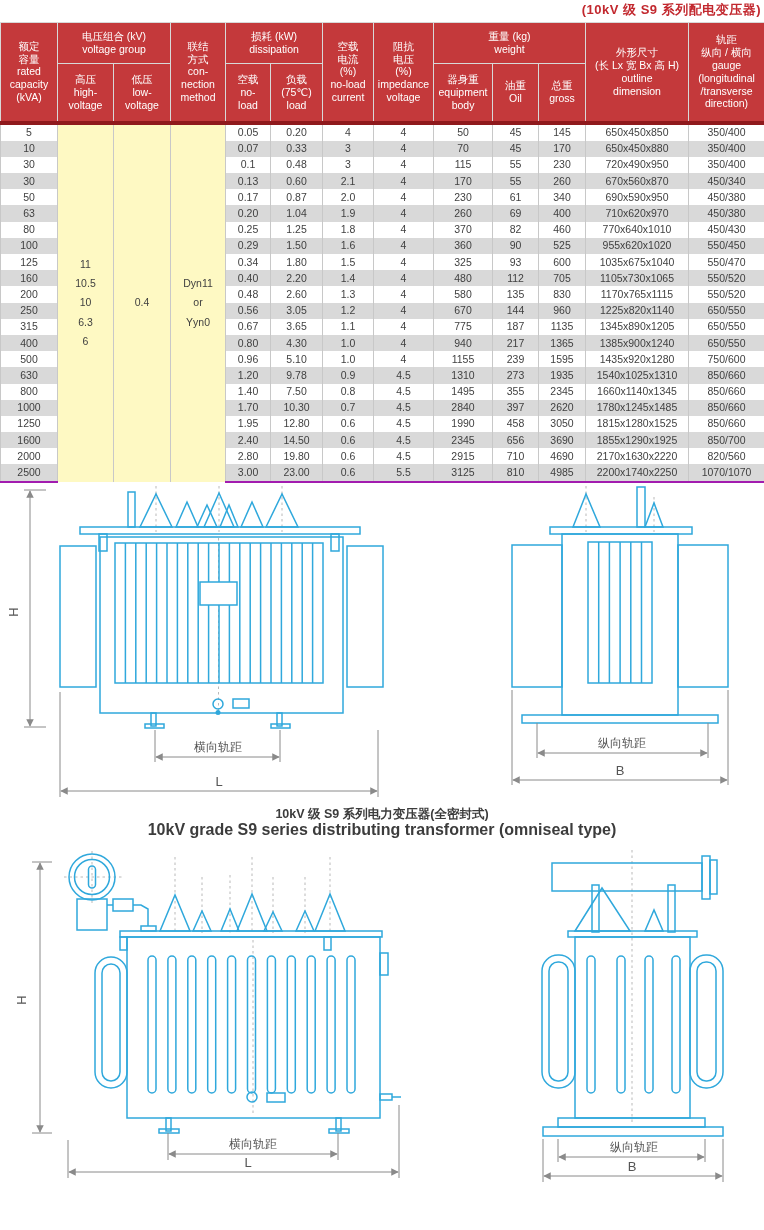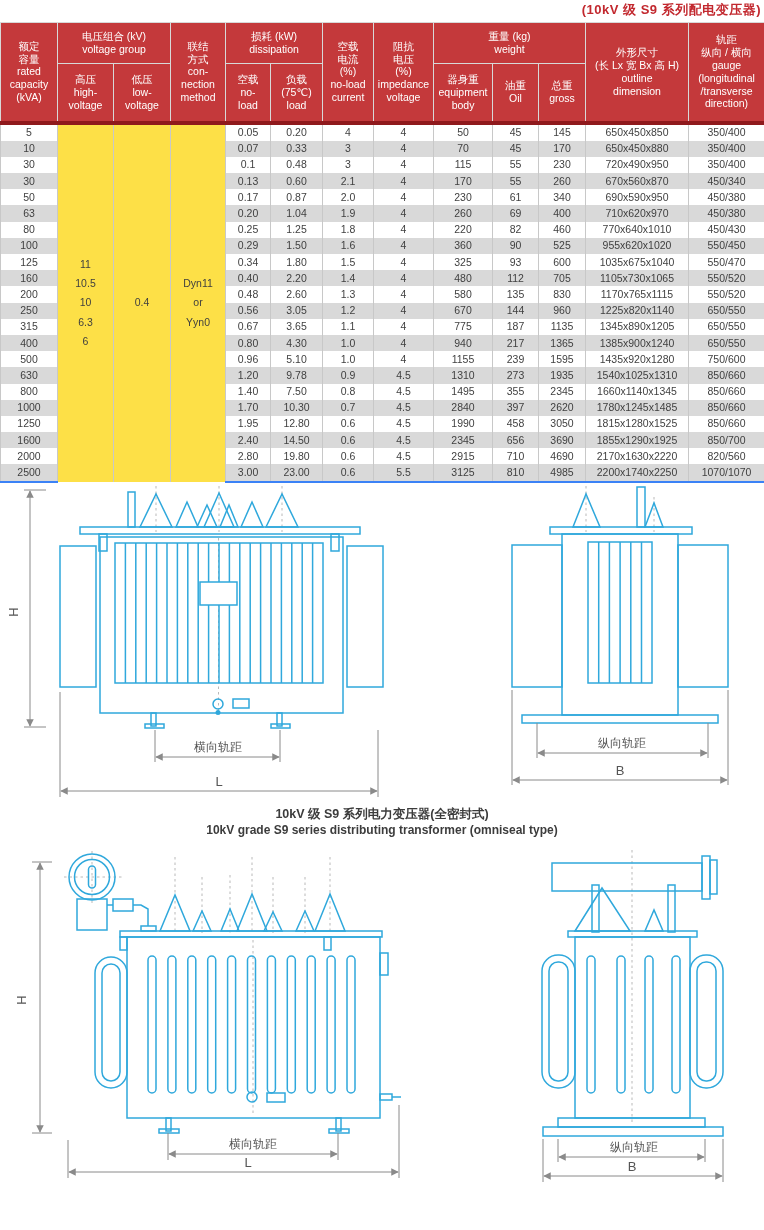--- a/index.html
+++ b/index.html
@@ -25,29 +25,29 @@
     border-bottom:4px solid #8f191c;
   }
   table.spec td{
     font-size:10.5px;color:#3f3f3f;text-align:center;
     border-left:1px solid #c8c8c8;border-right:1px solid #c8c8c8;
     padding:0;height:16.2px;line-height:1.05;vertical-align:middle;
     white-space:nowrap;overflow:hidden;
   }
   table.spec tbody tr.alt{background:#d9d9d9;}
   table.spec td.merged{
-    background:#fde047;white-space:pre-line;line-height:1.85;vertical-align:middle;
-  }
-  table.spec tbody tr:last-child td{border-bottom:2px solid #3b82f6;margin-top:29px;}
+    background:#fef9c3;white-space:pre-line;line-height:1.85;vertical-align:middle;
+  }
+  table.spec tbody tr:last-child td{border-bottom:2px solid #a21caf;margin-top:29px;}
   .fig-svg{position:absolute;left:0;}
   .caption{
     position:absolute;left:0;right:0;text-align:center;color:#3c3c3c;font-weight:bold;
   }
   .caption .cn{font-size:12.5px;line-height:16px;}
-  .caption .en{font-size:12px;line-height:16px;}
+  .caption .en{font-size:16px;line-height:16px;}
   
   .ln{fill:none;stroke:#2fa8dc;stroke-width:1.5;}
   .lnf{fill:#ffffff;stroke:#2fa8dc;stroke-width:1.5;}
   .lnd{fill:#2fa8dc;stroke:none;}
   .cl{fill:none;stroke:#b9b9b9;stroke-width:1;stroke-dasharray:2.5,3;}
   .dim{fill:none;stroke:#8a8a8a;stroke-width:1;}
   .dimtxt{fill:#555555;font-size:12px;font-family:"Liberation Sans",sans-serif;}
   .dimletter{fill:#555555;font-size:13px;font-family:"Liberation Sans",sans-serif;}
 </style>
 </head>
@@ -213,21 +213,21 @@
         <td>400</td>
         <td>710x620x970</td>
         <td>450/380</td>
       </tr>
       <tr>
         <td>80</td>
         <td>0.25</td>
         <td>1.25</td>
         <td>1.8</td>
         <td>4</td>
-        <td>220</td>
+        <td>370</td>
         <td>82</td>
         <td>460</td>
         <td>770x640x1010</td>
         <td>450/430</td>
       </tr>
       <tr class="alt">
         <td>100</td>
         <td>0.29</td>
         <td>1.50</td>
         <td>1.6</td>

